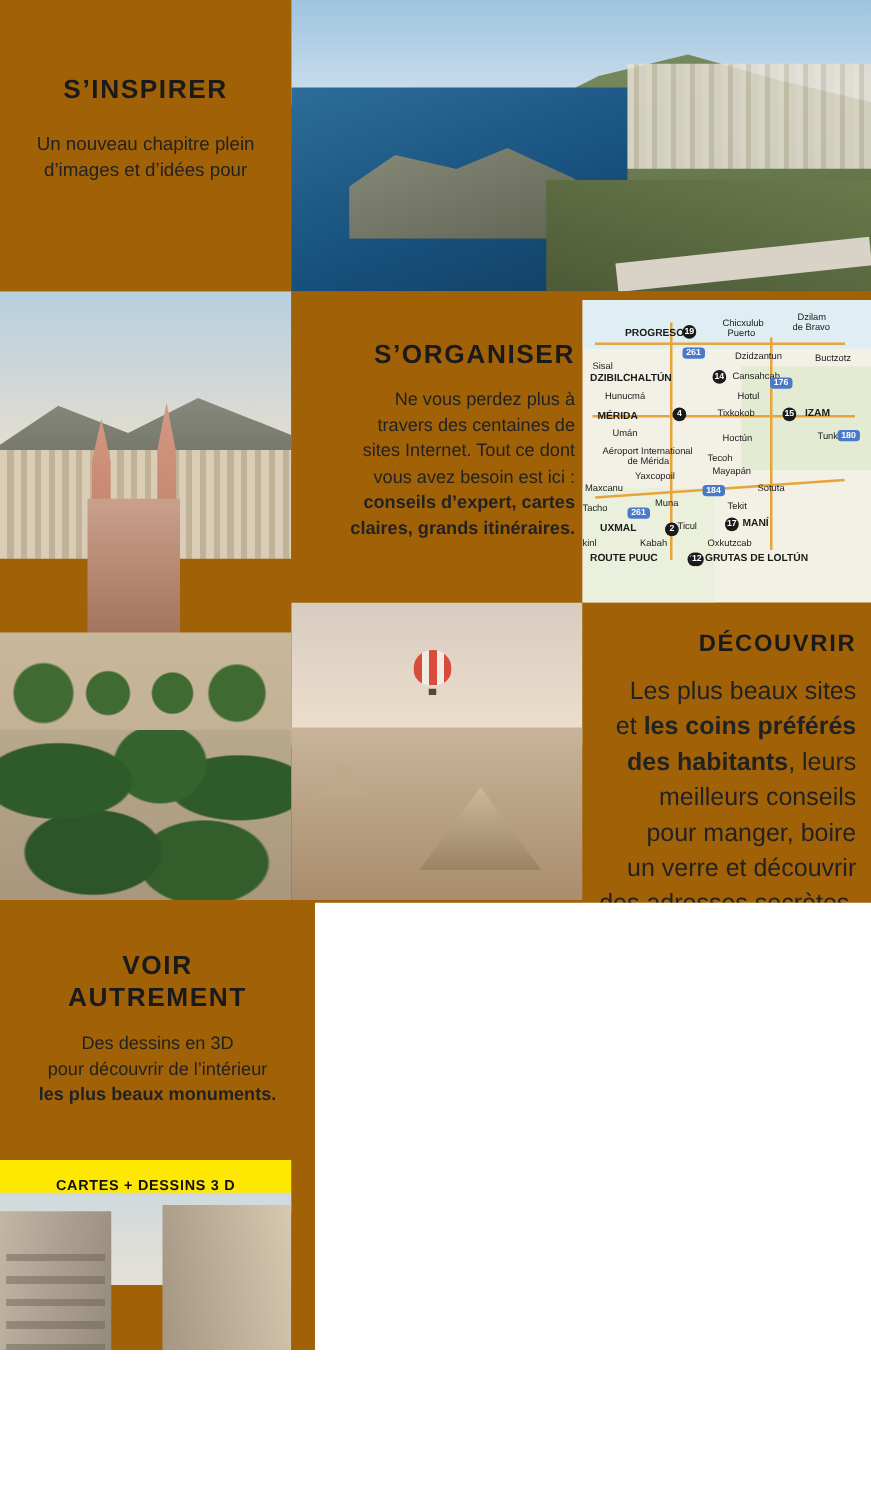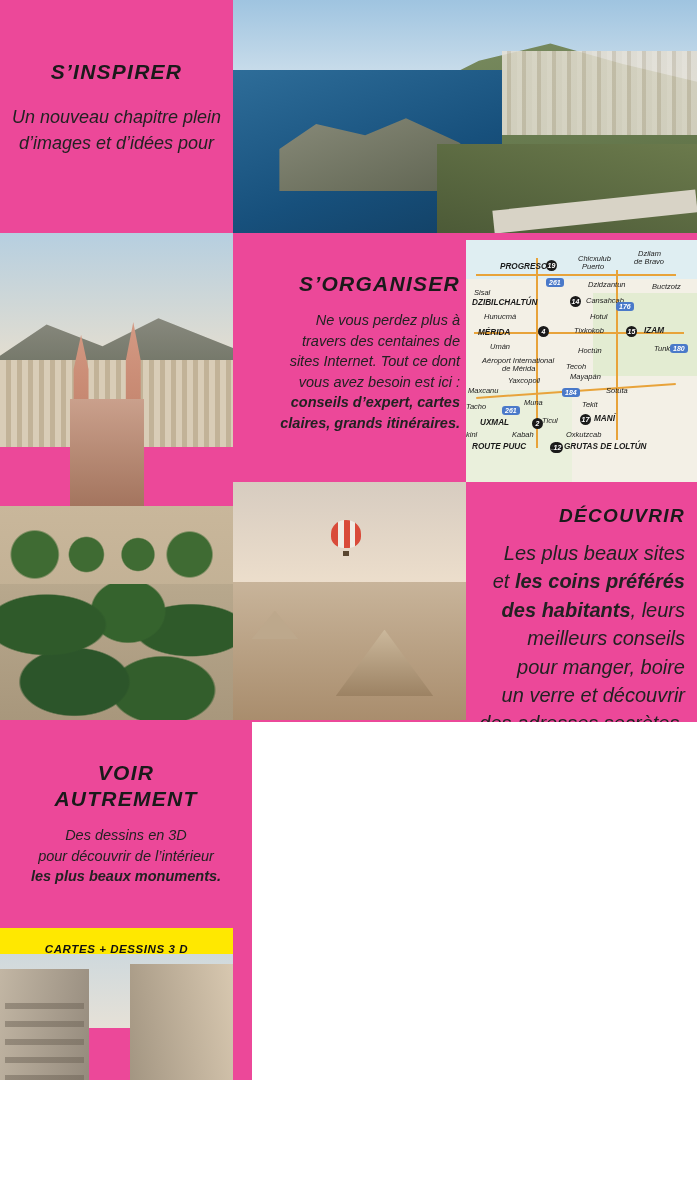--- a/index.html
+++ b/index.html
@@ -2,21 +2,21 @@
 <html><head>
 <meta charset="utf-8">
 <style>
   * { box-sizing: border-box; margin: 0; padding: 0; }
   html, body {
     width: 697px; height: 1200px;
     background: #ffffff;
     font-family: "Liberation Sans", sans-serif;
     overflow: hidden;
   }
-  .page { position: relative; width: 697px; height: 1200px; background:#ec4899;font-style:italic; }
+  .page { position: relative; width: 697px; height: 1200px; background:#a16207; }
 
   
   .photo { position: absolute; overflow: hidden; }
   .photo .sky, .photo .band { position:absolute; left:0; right:0; }
 
   
   .textblock { position: absolute; }
   .heading {
     color: #1a1a1a;
     font-weight: bold;
@@ -24,21 +24,21 @@
   }
   .body {
     color: #222;
     line-height: 1.42;
   }
   .body b { font-weight: bold; }
 
   
   #sec1-text { left: 0; top: 60px; width: 233px; text-align: center; }
   #sec1-text .heading { font-size: 21px; margin-bottom: 14px; }
-  #sec1-text .body { font-size: 18px; margin-top: 21px; }
+  #sec1-text .body { font-size: 15px; margin-top: 21px; }
 
   #photo-coast { left: 233px; top: 0; width: 464px; height: 233px; }
   #photo-coast .sky { top:0; height:36%; background: linear-gradient(#9fc4e0,#cfe0ec); }
   #photo-coast .sea { position:absolute; left:0; top:30%; width:58%; height:70%;
       background: linear-gradient(160deg,#2e6d99,#17507c 60%,#123f63); }
   #photo-coast .cliff { position:absolute; left:10%; top:42%; width:44%; height:40%;
       background: linear-gradient(160deg,#8d8f7e,#5e6350); clip-path: polygon(0 55%,18% 28%,42% 40%,62% 22%,88% 48%,100% 70%,100% 100%,0 100%); }
   #photo-coast .hill { position:absolute; left:32%; top:10%; width:70%; height:62%;
       background: linear-gradient(170deg,#7d8f63,#5f7247); clip-path: polygon(0 70%,14% 44%,30% 26%,52% 14%,74% 28%,100% 42%,100% 100%,0 100%); }
   #photo-coast .town { position:absolute; left:58%; top:22%; width:42%; height:36%;

